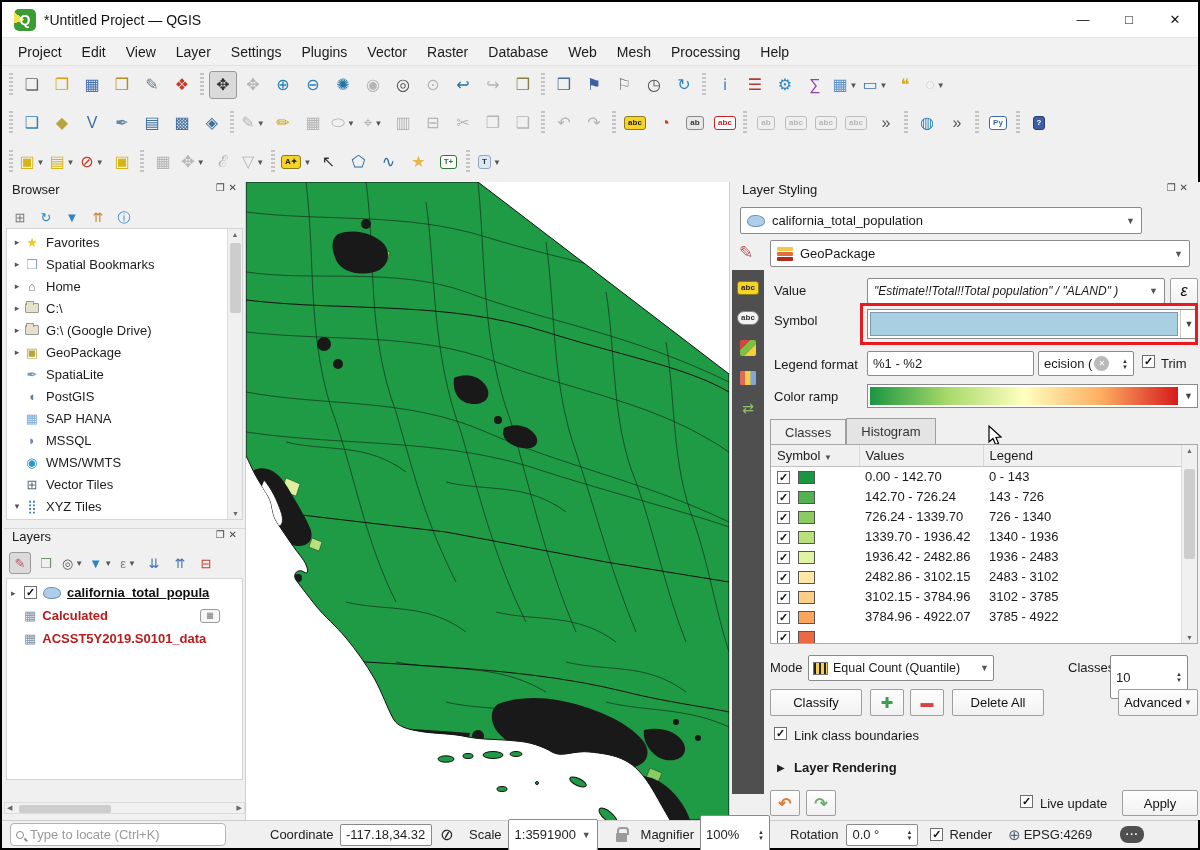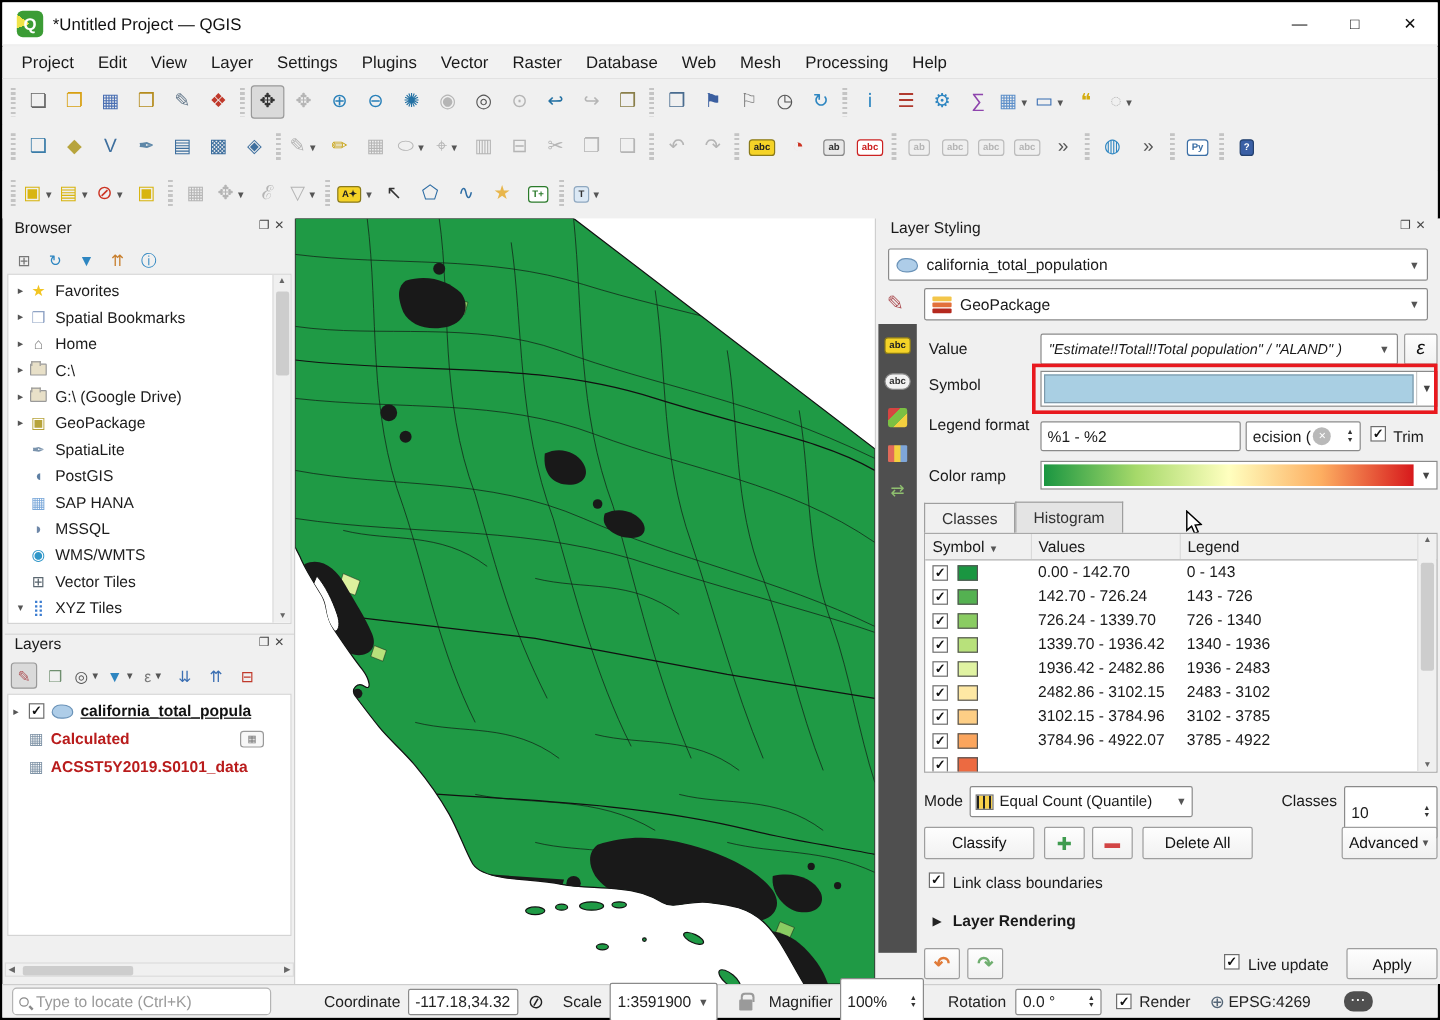--- a/index.html
+++ b/index.html
@@ -637,21 +637,21 @@
 
   <div id="styling">
     <div class="panel-header" style="padding:0 12px">
       <span>Layer Styling</span>
       <span class="ph-btns">
           <span>❐</span>
           <span>✕</span>
         </span>
     </div>
 
-    <div class="combo abs" style="left:10px;top:25px;width:450px;height:27px">
+    <div class="combo abs" style="left:10px;top:25px;width:402px;height:27px">
       <span class="sw-poly" style="margin-right:7px"></span>
       <span>california_total_population</span>
       <span class="dd">▼</span>
     </div>
 
     <div class="strip-ic abs" style="left:4px;top:60px">
         <span style="font-size:17px;color:#b0575b">✎</span>
       </div>
     <div class="combo abs" style="left:40px;top:58px;width:420px;height:27px">
       <span class="grad-ic">
@@ -688,21 +688,21 @@
     </div>
     <div class="btn abs" style="left:440px;top:96px;width:28px;height:26px;font-size:16px;font-style:italic">ε</div>
 
     <div class="abs" style="left:44px;top:131px">Symbol</div>
     <div class="abs" style="left:137px;top:127px;width:331px;height:30px;border:1px solid #8a8a8a;background:#fff;display:flex">
       <div style="flex:1;margin:2px;background:#a9cfe3;border:1px solid #7d99ab"></div>
       <div style="width:17px;display:flex;align-items:center;justify-content:center;font-size:9px;color:#444;border-left:1px solid #c9c9c9">▼</div>
     </div>
     <div id="red-box"></div>
 
-    <div class="abs" style="left:44px;top:164px">Legend format</div>
+    <div class="abs" style="left:44px;top:175px">Legend format</div>
     <div class="inputbox abs" style="left:137px;top:169px;width:167px;height:25px">
       <span>%1 - %2</span>
     </div>
     <div class="inputbox abs" style="left:308px;top:169px;width:96px;height:25px;overflow:hidden">
       <span style="white-space:nowrap">ecision (</span>
       <span style="width:15px;height:15px;border-radius:50%;background:#b9b9b9;color:#fff;font-size:8px;display:inline-flex;align-items:center;justify-content:center;margin-left:2px;flex:none">✕</span>
       <span class="spin">
           <span>▲</span>
           <span>▼</span>
         </span>
@@ -798,21 +798,21 @@
       </div>
     </div>
 
     <div class="abs" style="left:40px;top:478px">Mode</div>
     <div class="combo abs" style="left:78px;top:473px;width:186px;height:26px;padding:0 4px">
       <span style="width:15px;height:13px;background:repeating-linear-gradient(90deg,#222 0 2px,#f7d04a 2px 5px);border:1px solid #777;flex:none"></span>
       <span style="margin-left:5px;font-size:12.5px">Equal Count (Quantile)</span>
       <span class="dd">▼</span>
     </div>
     <div class="abs" style="left:338px;top:478px">Classes</div>
-    <div class="inputbox abs" style="left:390px;top:473px;width:78px;height:44px">
+    <div class="inputbox abs" style="left:380px;top:473px;width:78px;height:44px">
       <span>10</span>
       <span class="spin">
           <span>▲</span>
           <span>▼</span>
         </span>
     </div>
 
     <div class="btn abs" style="left:40px;top:507px;width:92px;height:27px">Classify</div>
     <div class="btn abs" style="left:140px;top:507px;width:34px;height:27px;color:#3f9b4f;font-size:15px">✚</div>
     <div class="btn abs" style="left:180px;top:507px;width:34px;height:27px;color:#d24545;font-size:13px">▬</div>

